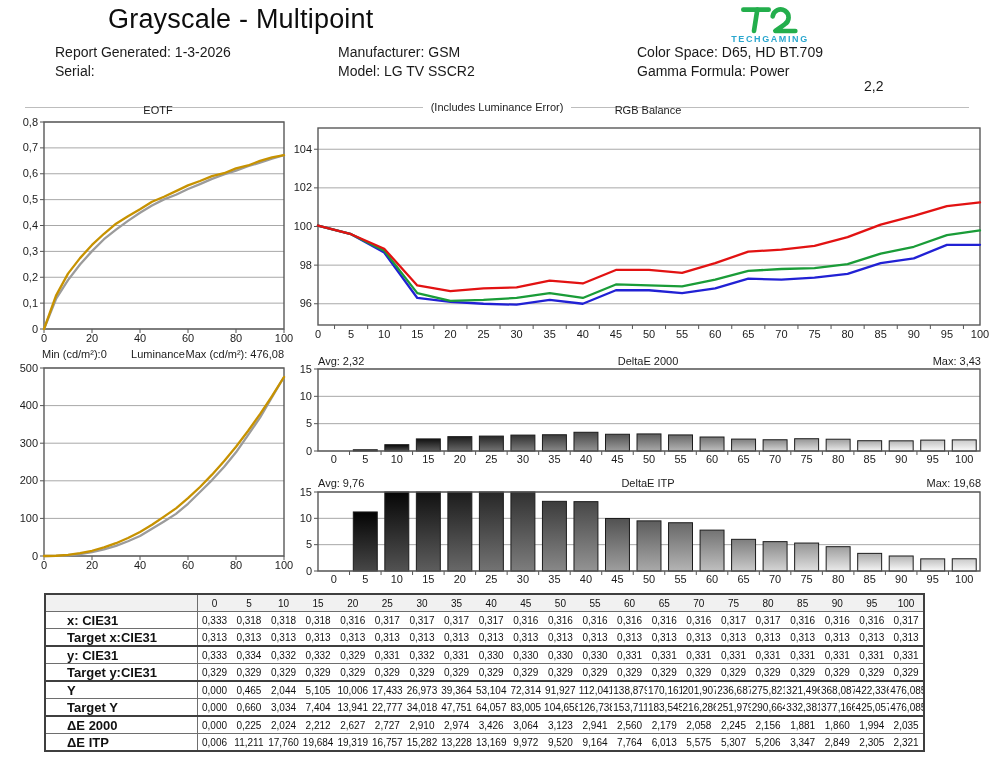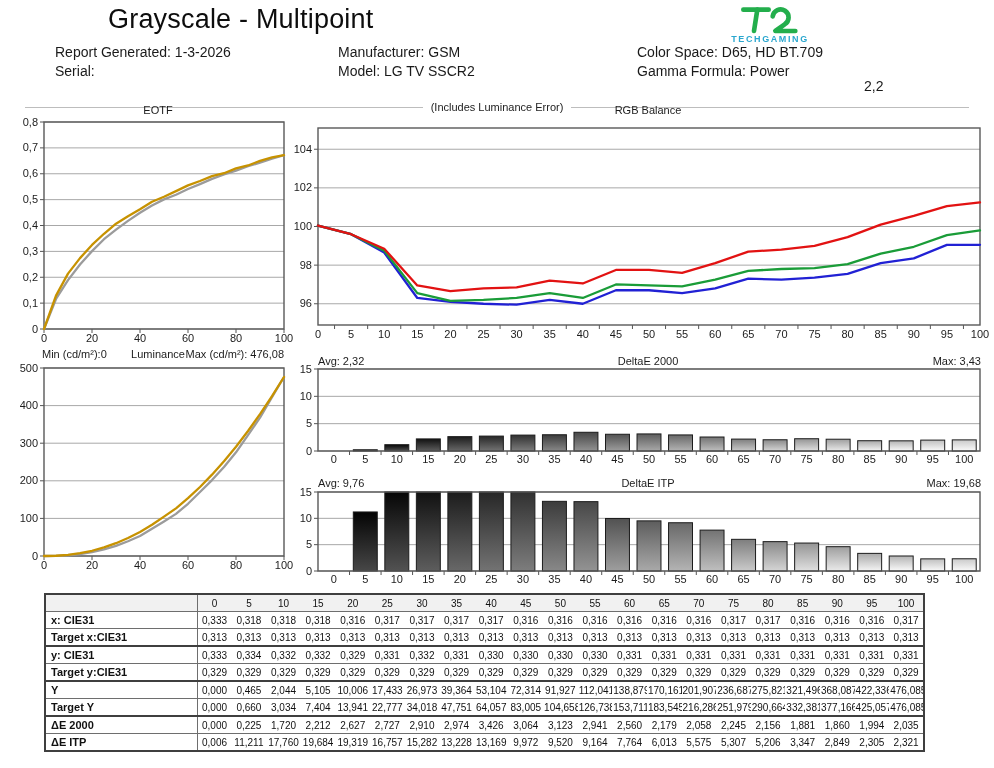--- a/index.html
+++ b/index.html
@@ -19,21 +19,21 @@
   .chd.three .ct{position:absolute;left:0;right:0;text-align:center;}
   .chd.three{display:flex;justify-content:space-between;}
   .chd .cl,.chd .cr{position:relative;z-index:2;background:transparent;}
   svg{display:block;overflow:visible;}
   svg text{font-family:"Liberation Sans",sans-serif;}
   .tbl{position:absolute;left:44px;top:593px;width:881px;border-collapse:collapse;table-layout:fixed;font-size:10px;border:2px solid #3f3f3f;}
   .tbl th,.tbl td{height:16px;padding:0 1px;text-align:center;font-weight:normal;color:#111;white-space:nowrap;overflow:hidden;}
   .tbl thead tr{background:#f1f1f1;}
   .tbl tr{border-bottom:1px solid #6e6e6e;}
   .tbl tr.ge{border-bottom:2px solid #3f3f3f;}
-  .tbl .lbl{text-align:left;font-weight:bold;padding-left:5px;border-right:1px solid #6e6e6e;font-size:11px;}
+  .tbl .lbl{text-align:left;font-weight:bold;padding-left:21px;border-right:1px solid #6e6e6e;font-size:13px;}
   .tbl col.c0{width:152px;}
 </style>
 </head>
 <body>
 
 <div class="page">
 
   <div class="title">Grayscale - Multipoint</div>
 
   <div class="logo">
@@ -755,21 +755,21 @@
           <td>290,664</td>
           <td>332,381</td>
           <td>377,166</td>
           <td>425,057</td>
           <td>476,085</td>
         </tr>
         <tr>
           <th class="lbl">ΔE 2000</th>
           <td>0,000</td>
           <td>0,225</td>
-          <td>1,720</td>
+          <td>2,024</td>
           <td>2,212</td>
           <td>2,627</td>
           <td>2,727</td>
           <td>2,910</td>
           <td>2,974</td>
           <td>3,426</td>
           <td>3,064</td>
           <td>3,123</td>
           <td>2,941</td>
           <td>2,560</td>

